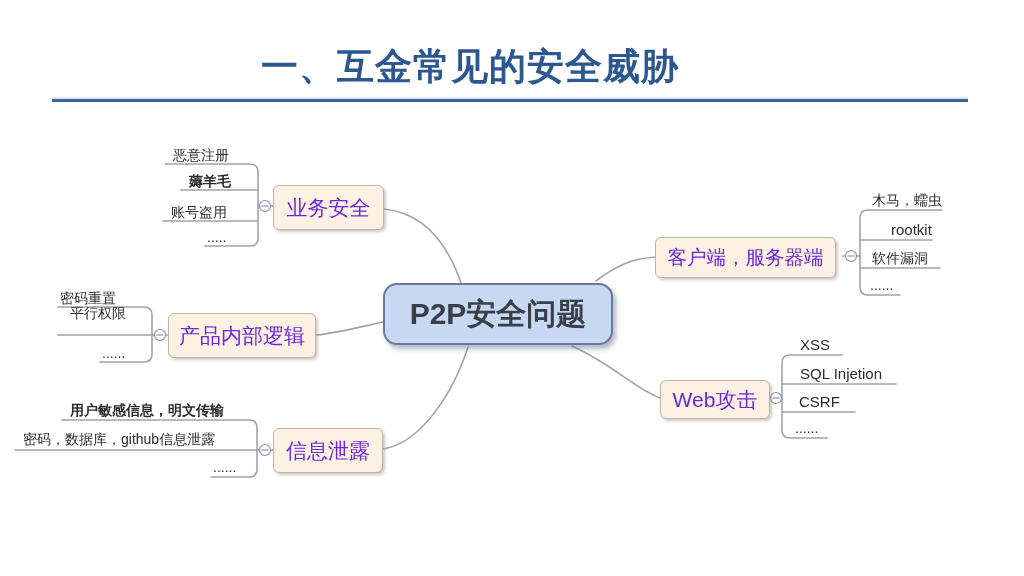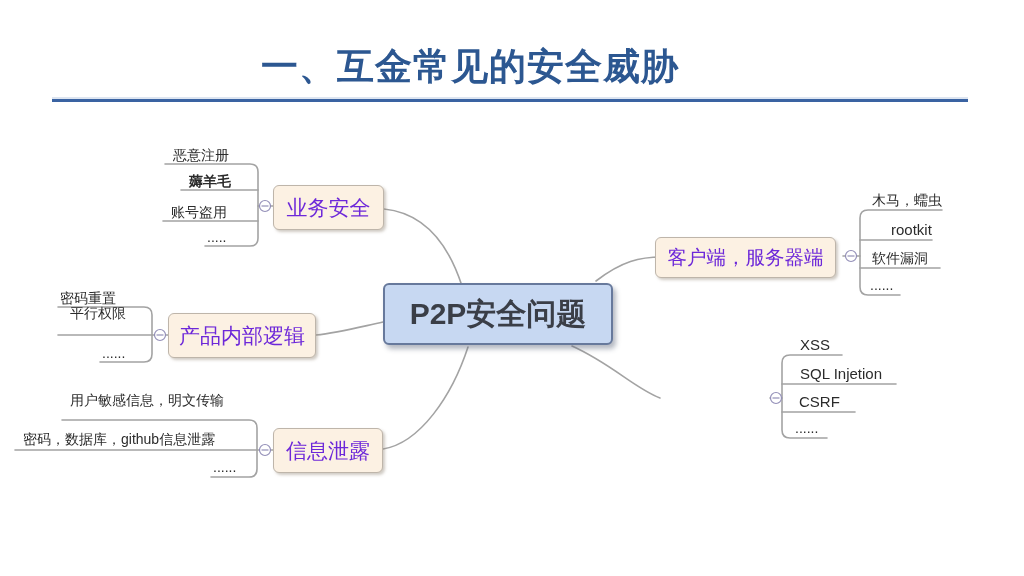--- a/index.html
+++ b/index.html
@@ -11,21 +11,21 @@
     position:absolute;left:0;top:42px;width:940px;text-align:center;
     font-size:37px;font-weight:bold;color:#2C5791;letter-spacing:1px;
   }
   .title-rule{
     position:absolute;left:52px;top:97px;width:916px;height:5px;
     background:linear-gradient(to bottom,#dde5f1 0%,#dde5f1 40%,#3a63a2 40%,#3a63a2 100%);
   }
   svg.lines{position:absolute;left:0;top:0;width:1024px;height:576px;}
   .root-node{
     position:absolute;left:383px;top:283px;width:230px;height:62px;
-    background:#C7D8F2;border:2px solid #67799C;border-radius:6px;
+    background:#C7D8F2;border:2px solid #67799C;border-radius:14px;
     box-shadow:3px 4px 5px rgba(90,100,120,0.45);
     display:flex;align-items:center;justify-content:center;
     font-size:30px;font-weight:bold;color:#3A3E47;box-sizing:border-box;
   }
   .branch-node{
     position:absolute;background:#FCF1E3;border:1.5px solid #BEB5AA;border-radius:6px;
     box-shadow:2px 2px 3px rgba(150,140,125,0.45);
     display:flex;align-items:center;justify-content:center;
     color:#6d28d9;box-sizing:border-box;font-size:21px;white-space:nowrap;
   }
@@ -96,31 +96,32 @@
       </g>
     </g>
   </svg>
 
   <div class="root-node">P2P安全问题</div>
 
   <div class="branch-node" style="left:273px;top:185px;width:111px;height:45px;">业务安全</div>
   <div class="branch-node" style="left:168px;top:313px;width:148px;height:45px;">产品内部逻辑</div>
   <div class="branch-node" style="left:273px;top:428px;width:110px;height:45px;">信息泄露</div>
   <div class="branch-node" style="left:624px;top:237px;width:181px;height:41px;font-size:19.5px;margin-left:31px;">客户端，服务器端</div>
+  <div class="branch-node" style="left:660px;top:380px;width:110px;height:39px;">Web攻击</div>
 
   <div class="leaf" style="left:173px;top:146px;">恶意注册</div>
   <div class="leaf" style="left:189px;top:172px;font-weight:bold;">薅羊毛</div>
   <div class="leaf" style="left:171px;top:203px;">账号盗用</div>
   <div class="leaf" style="left:207px;top:228px;">.....</div>
 
   <div class="leaf" style="left:60px;top:289px;">密码重置</div>
   <div class="leaf" style="left:70px;top:304px;">平行权限</div>
   <div class="leaf" style="left:102px;top:344px;">......</div>
 
-  <div class="leaf" style="left:70px;top:391px;">用户敏感信息，明文传输</div>
+  <div class="leaf" style="left:70px;top:401px;font-weight:bold;">用户敏感信息，明文传输</div>
   <div class="leaf" style="left:23px;top:430px;">密码，数据库，github信息泄露</div>
   <div class="leaf" style="left:213px;top:458px;">......</div>
 
   <div class="leaf" style="left:872px;top:191px;">木马，蠕虫</div>
   <div class="leaf" style="left:891px;top:221px;font-size:15px;">rootkit</div>
   <div class="leaf" style="left:872px;top:249px;">软件漏洞</div>
   <div class="leaf" style="left:870px;top:276px;">......</div>
 
   <div class="leaf" style="left:800px;top:336px;font-size:15px;">XSS</div>
   <div class="leaf" style="left:800px;top:365px;font-size:15px;">SQL Injetion</div>

